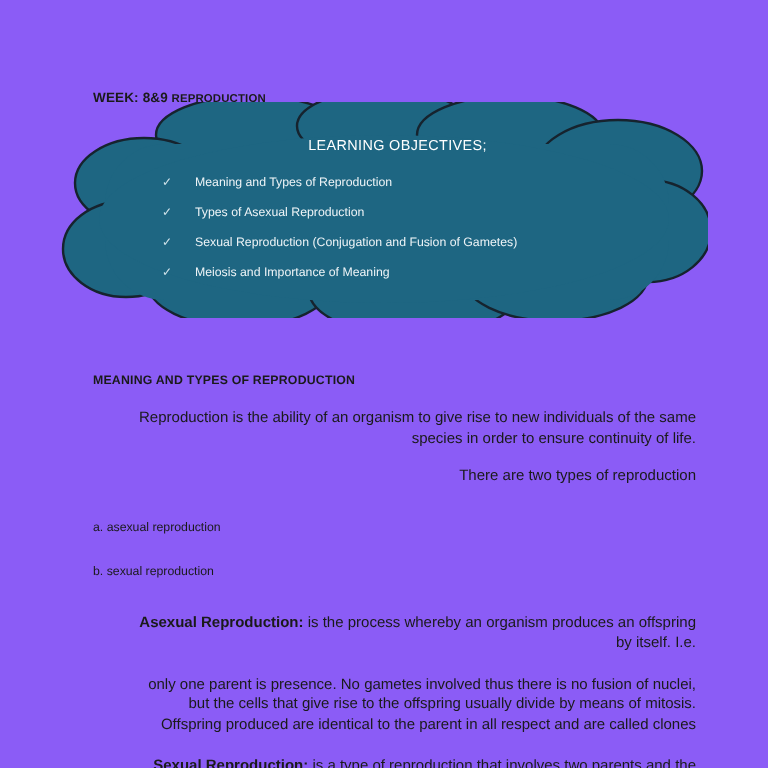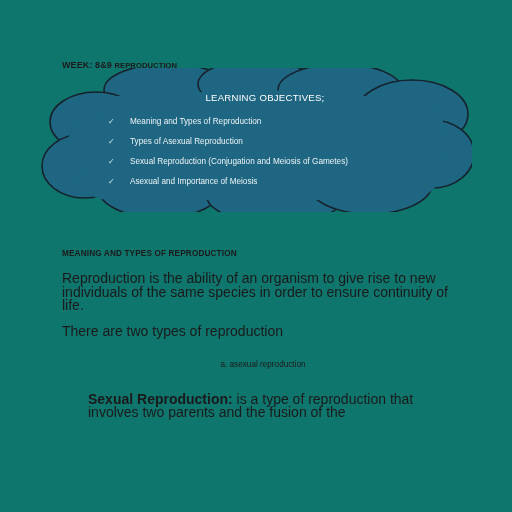--- a/index.html
+++ b/index.html
@@ -11,21 +11,21 @@
     height: 512px;
     overflow: hidden;
     background: #dce6f2;
     font-family: "Liberation Sans", sans-serif;
     color: #1a1a1a;
   }
   .page {
     position: relative;
     width: 512px;
     height: 512px;
-    background: #0f766e;
+    background: #8b5cf6;
   }
 
   
   .week-heading {
     position: absolute;
     left: 62px;
     top: 60px;
     font-size: 8.5px;
     font-weight: bold;
     letter-spacing: 0.1px;
@@ -100,30 +100,30 @@
     width: 402px;
   }
   .h-bold {
     font-size: 8.2px;
     font-weight: bold;
     letter-spacing: 0.15px;
     margin: 0 0 13px 0;
     line-height: 11px;
   }
   .para {
-    font-size: 14px;
+    font-size: 10px;
     line-height: 13.5px;
     margin: 0 0 12px 0;
+    text-align: right;
   }
   .para.tight { margin-bottom: 20px; }
   .list-line {
     font-size: 8.2px;
     line-height: 13.5px;
     margin: 16px 0 13px 0;
-    text-align: center;
   }
   .indent-block {
     margin-top: 21px;
     padding-left: 26px;
   }
   .indent-block .para {
     margin-bottom: 14px;
   }
   .lead { font-weight: bold; }
 </style>
@@ -163,37 +163,42 @@
         <div class="lo-item">
           <span class="lo-check">✓</span>
           <span class="lo-text">Meaning and Types of Reproduction</span>
         </div>
         <div class="lo-item">
           <span class="lo-check">✓</span>
           <span class="lo-text">Types of Asexual Reproduction</span>
         </div>
         <div class="lo-item">
           <span class="lo-check">✓</span>
-          <span class="lo-text">Sexual Reproduction (Conjugation and Meiosis of Gametes)</span>
-        </div>
-        <div class="lo-item">
-          <span class="lo-check">✓</span>
-          <span class="lo-text">Asexual and Importance of Meiosis</span>
+          <span class="lo-text">Sexual Reproduction (Conjugation and Fusion of Gametes)</span>
+        </div>
+        <div class="lo-item">
+          <span class="lo-check">✓</span>
+          <span class="lo-text">Meiosis and Importance of Meaning</span>
         </div>
       </div>
     </div>
   </div>
 
   <div class="doc">
     <div class="h-bold">MEANING AND TYPES OF REPRODUCTION</div>
     <p class="para">Reproduction is the ability of an organism to give rise to new individuals of the same species in order to ensure continuity of life.</p>
     <p class="para tight">There are two types of reproduction</p>
     <div class="list-line">a. asexual reproduction</div>
+    <div class="list-line">b. sexual reproduction</div>
 
     <div class="indent-block">
+      <p class="para">
+        <span class="lead">Asexual Reproduction:</span><span> is the process whereby an organism produces an offspring by itself. I.e.</span>
+      </p>
+      <p class="para">only one parent is presence. No gametes involved thus there is no fusion of nuclei, but the cells that give rise to the offspring usually divide by means of mitosis. Offspring produced are identical to the parent in all respect and are called clones</p>
       <p class="para">
         <span class="lead">Sexual Reproduction:</span><span> is a type of reproduction that involves two parents and the fusion of the</span>
       </p>
 
     </div>
   </div>
 
 </div>
 
 </body></html>

